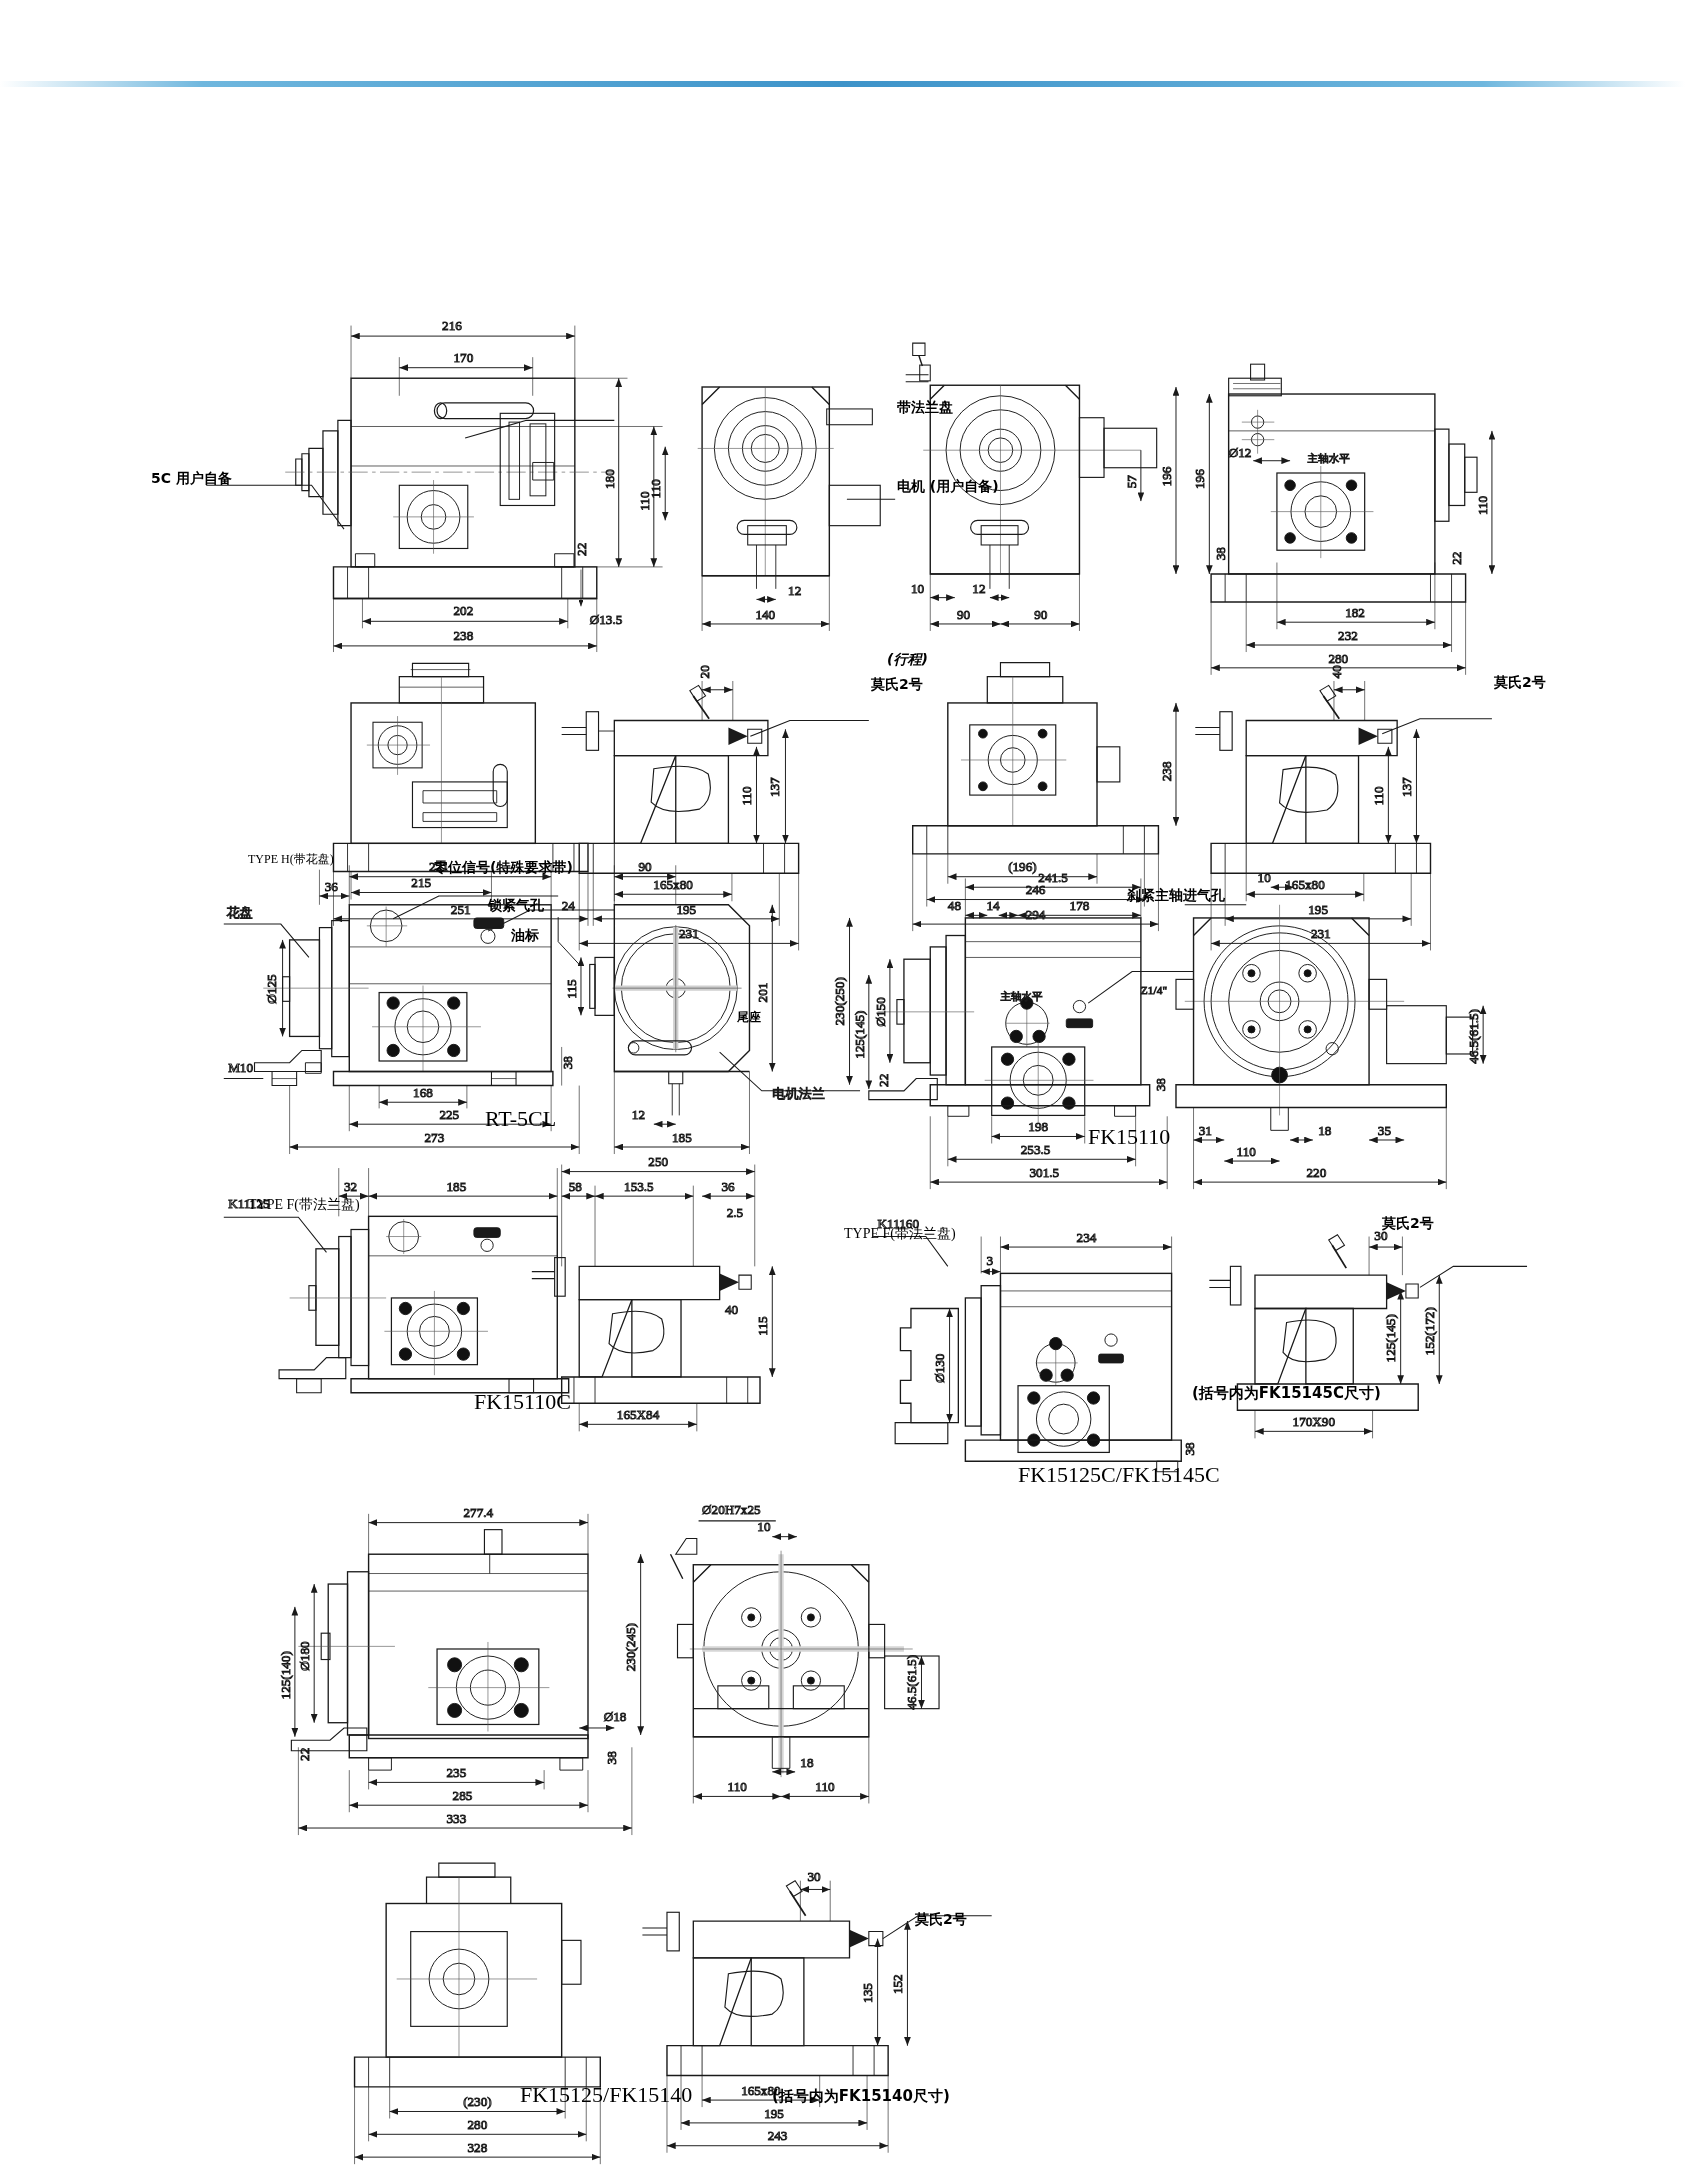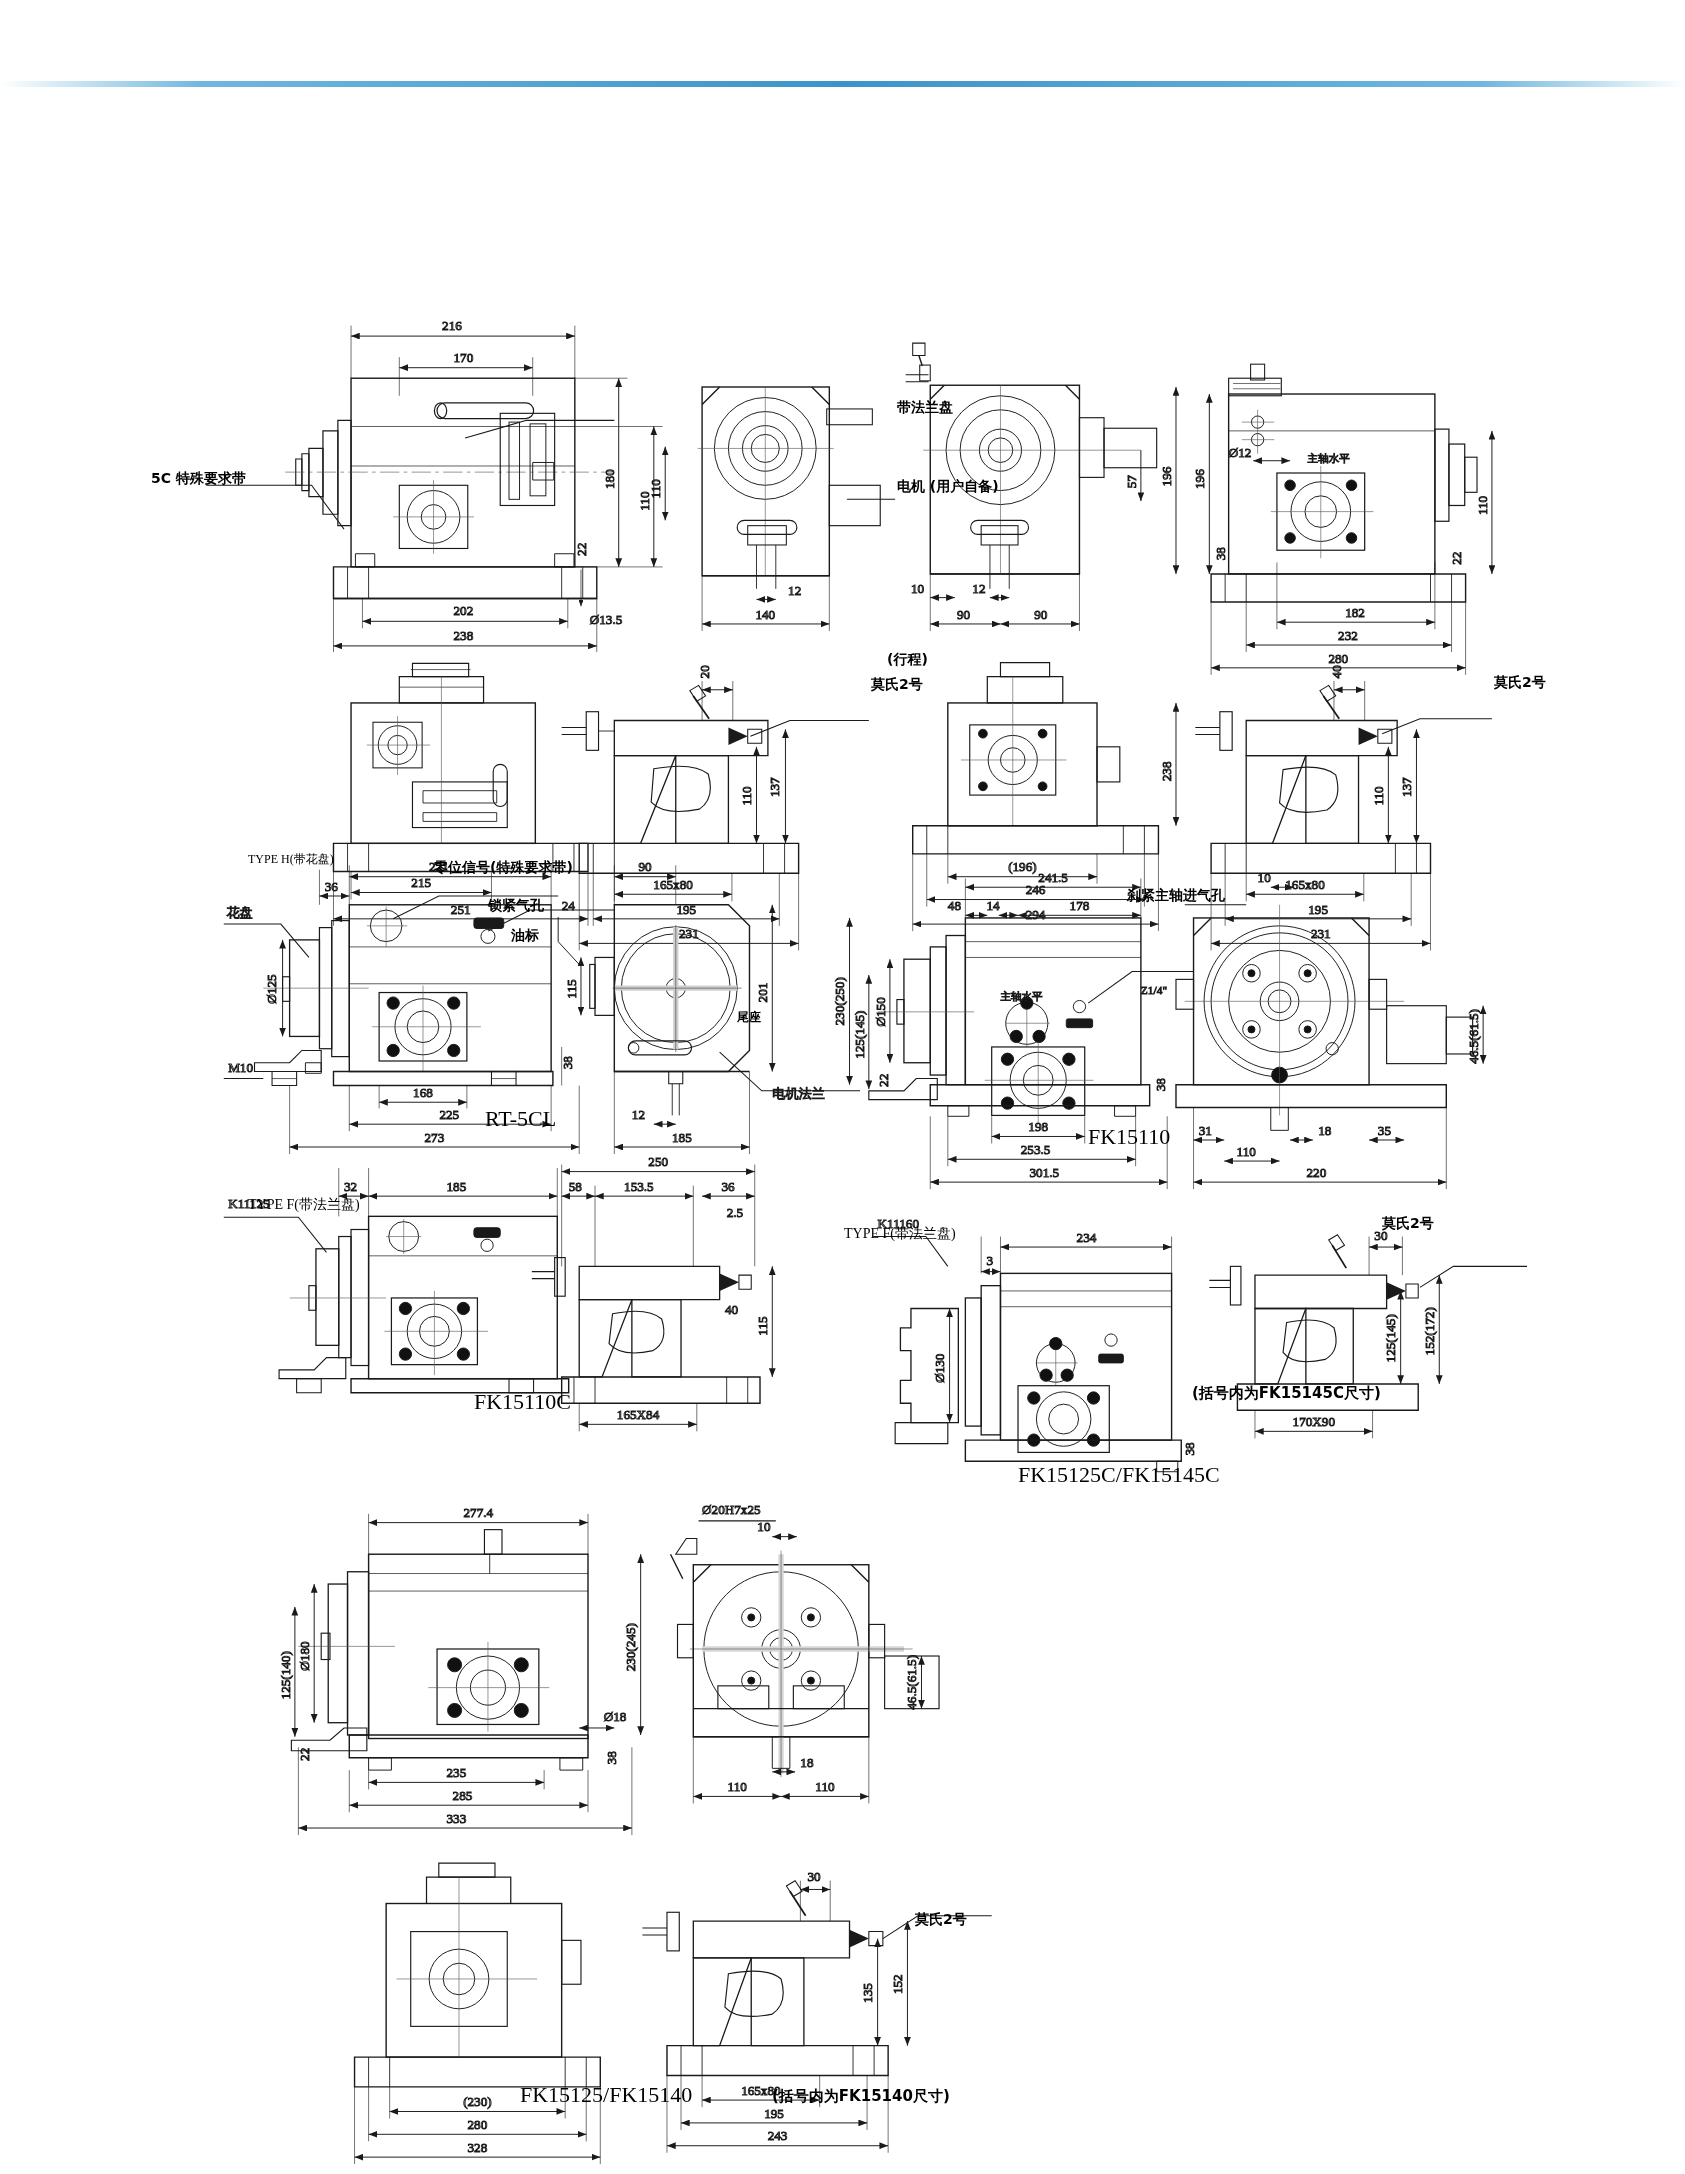--- a/index.html
+++ b/index.html
@@ -710,24 +710,24 @@
       <path d="M912 1822 H946" marker-end="url(#ar)" marker-start="url(#arS)"></path>
       <text x="920" y="1812">30</text>
       <path d="M912 1812 V1858 M946 1812 V1858" stroke-width="0.7"></path>
       <path d="M1006 1878 L1046 1852 H1130" stroke-width="1.2"></path>
     </g>
 
     </g>
   </svg>
   </div>
 
-  <div class="cap cn" style="left:151px;top:470px;font-size:14px;">5C 特殊要求带</div>
+  <div class="cap cn" style="left:151px;top:470px;font-size:14px;">5C 用户自备</div>
   <div class="cap cn" style="left:897px;top:399px;font-size:14px;">带法兰盘</div>
   <div class="cap cn" style="left:897px;top:478px;font-size:14px;">电机 (用户自备)</div>
-  <div class="cap cn" style="left:887px;top:651px;font-size:14px;">(行程)</div>
+  <div class="cap cn" style="left:887px;top:651px;font-size:14px;font-style:italic;">(行程)</div>
   <div class="cap cn" style="left:871px;top:676px;font-size:14px;">莫氏2号</div>
   <div class="cap cn" style="left:737px;top:1009px;font-size:12px;">尾座</div>
   <div class="cap" style="left:485px;top:1106px;font-size:22px;">RT-5CL</div>
 
   <div class="cap" style="left:1088px;top:1124px;font-size:22px;">FK15110</div>
   <div class="cap cn" style="left:1494px;top:674px;font-size:14px;">莫氏2号</div>
 
   <div class="cap" style="left:248px;top:851px;font-size:12px;">TYPE H(带花盘)</div>
   <div class="cap cn" style="left:434px;top:859px;font-size:14px;">零位信号(特殊要求带)</div>
   <div class="cap cn" style="left:488px;top:897px;font-size:14px;">锁紧气孔</div>

